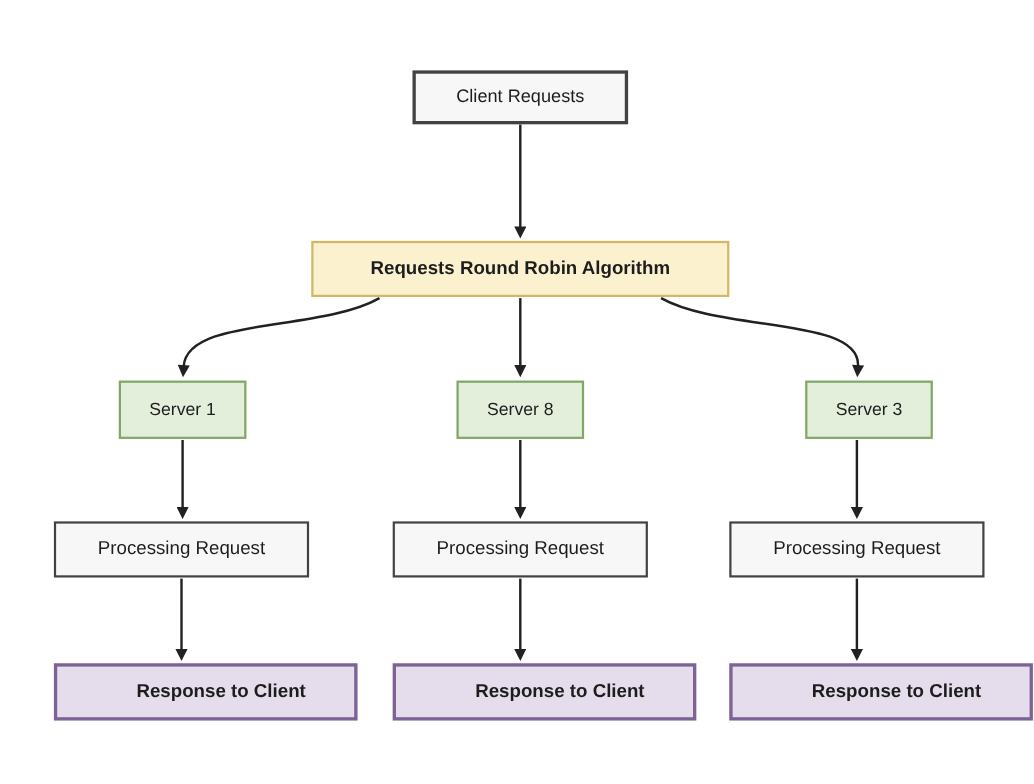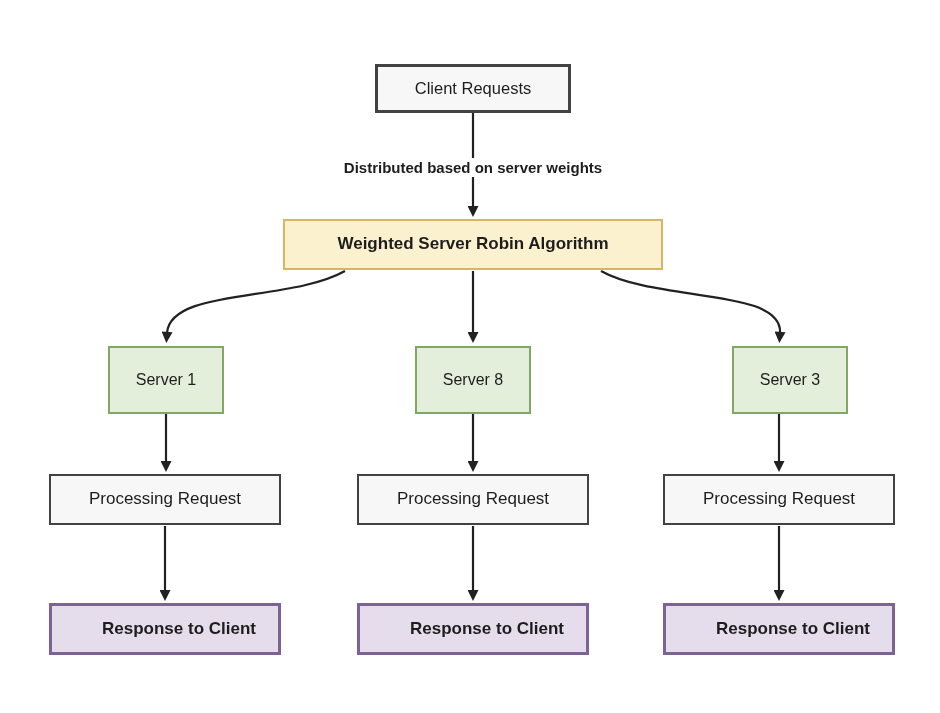--- a/index.html
+++ b/index.html
@@ -69,33 +69,33 @@
     font-weight:600;
     white-space:nowrap;
   }
   .node-algorithm{
     left:283px;top:219px;width:380px;height:51px;
     background:var(--algorithm-fill);
     border:2.5px solid var(--algorithm-border);
     font-size:17px;font-weight:700;
   }
   .node-server{
-    top:346px;width:116px;height:68px;
+    top:346px;width:116px;height:53px;
     background:var(--server-fill);
     border:2.5px solid var(--server-border);
     font-size:16px;font-weight:500;
   }
   .node-processing{
     top:474px;width:232px;height:51px;
     background:var(--neutral-fill);
     border:2.5px solid var(--neutral-border);
     font-size:17px;font-weight:500;text-align:center;
   }
   .node-response{
-    top:603px;width:232px;height:52px;
+    top:603px;width:276px;height:52px;
     background:var(--response-fill);
     border:3px solid var(--response-border);
     font-size:17px;font-weight:700;padding-left:28px;
   }
   .col-1 .node-server{left:108px;}
   .col-2 .node-server{left:415px;}
   .col-3 .node-server{left:721px;margin-left:11px;}
   .col-1 .node-processing,.col-1 .node-response{left:49px;}
   .col-2 .node-processing,.col-2 .node-response{left:357px;}
   .col-3 .node-processing,.col-3 .node-response{left:663px;}
@@ -118,23 +118,22 @@
     <path class="flow" d="M166,400 L166,462" marker-end="url(#arrowhead)"></path>
     <path class="flow" d="M473,400 L473,462" marker-end="url(#arrowhead)"></path>
     <path class="flow" d="M779,400 L779,462" marker-end="url(#arrowhead)"></path>
     <path class="flow" d="M165,526 L165,591" marker-end="url(#arrowhead)"></path>
     <path class="flow" d="M473,526 L473,591" marker-end="url(#arrowhead)"></path>
     <path class="flow" d="M779,526 L779,591" marker-end="url(#arrowhead)"></path>
   </svg>
 
   <div class="node node-client">Client Requests</div>
 
-  <div class="edge-label">Distributed based on server weights</div>
 
-  <div class="node node-algorithm">Weighted Server Robin Algorithm</div>
+  <div class="node node-algorithm">Requests Round Robin Algorithm</div>
 
   <div class="col-1">
     <div class="node node-server">Server 1</div>
     <div class="node node-processing">Processing Request</div>
     <div class="node node-response">Response to Client</div>
   </div>
 
   <div class="col-2">
     <div class="node node-server">Server 8</div>
     <div class="node node-processing">Processing Request</div>

